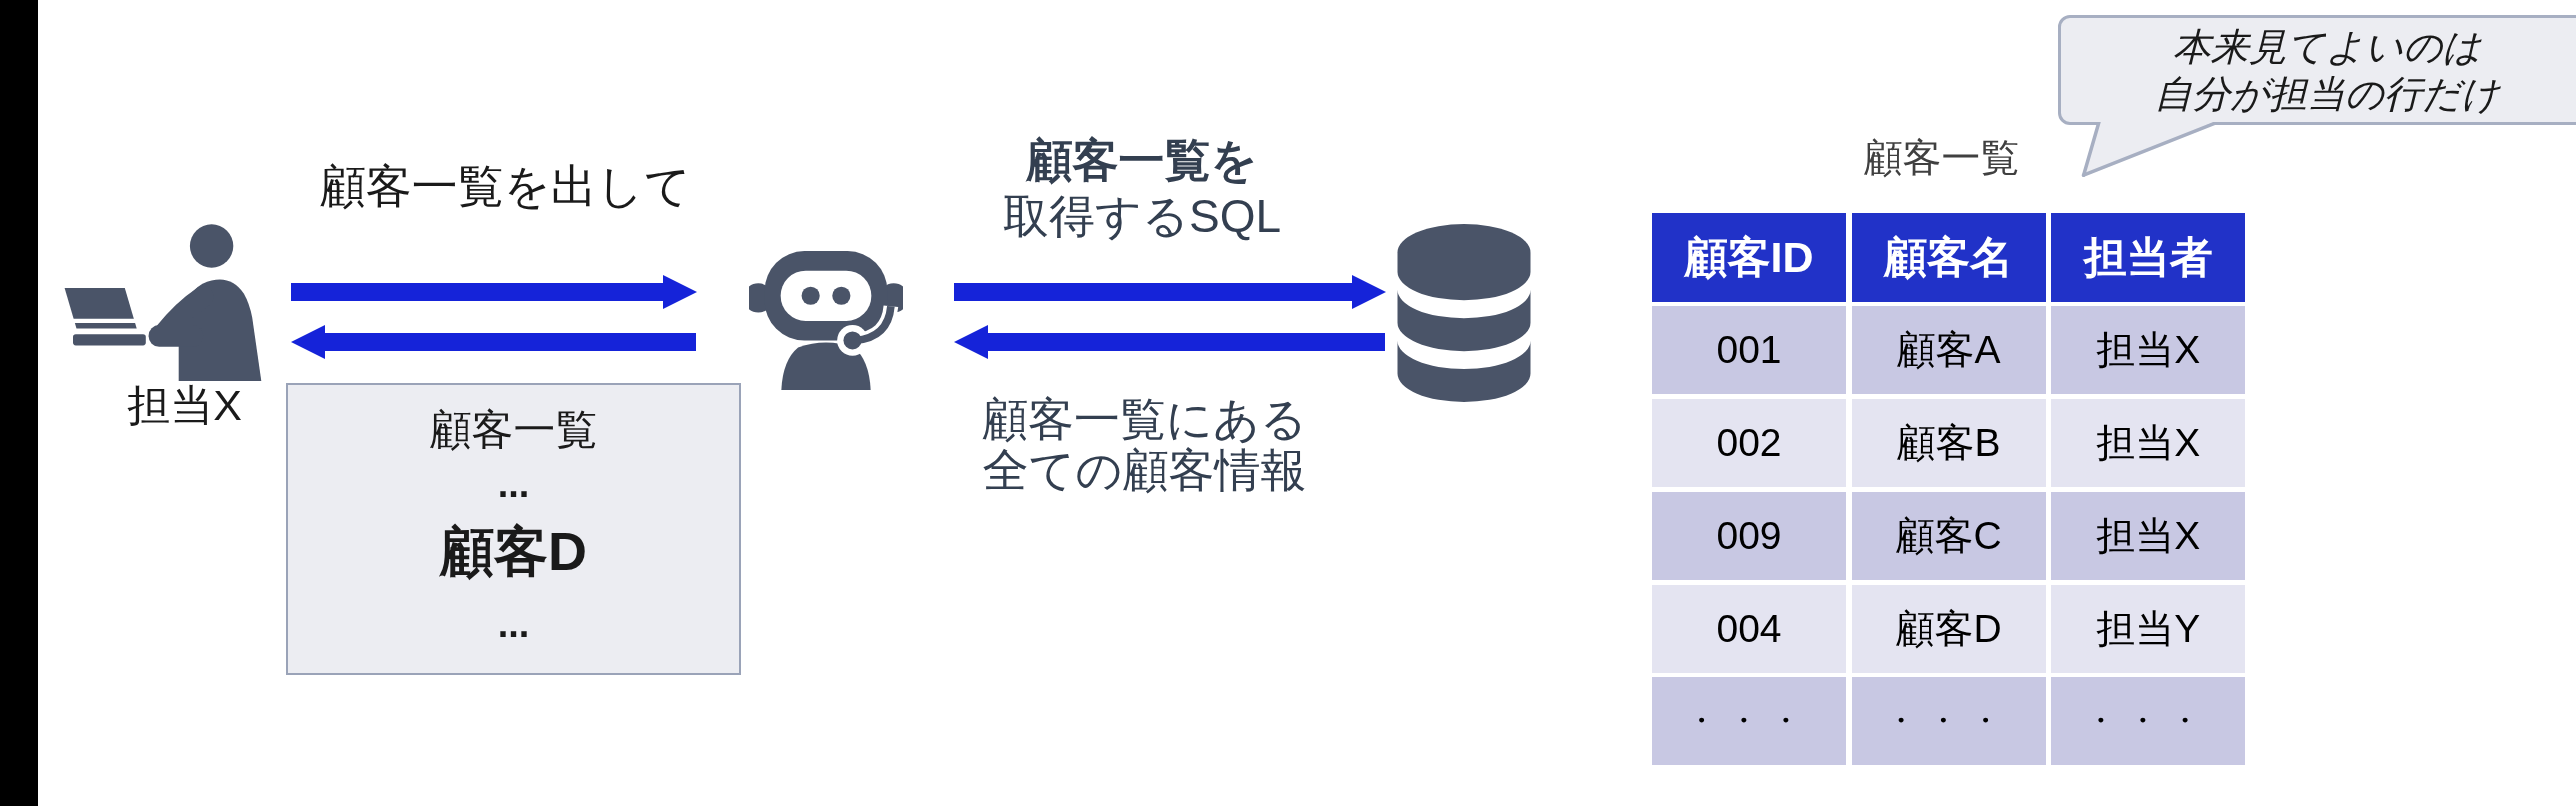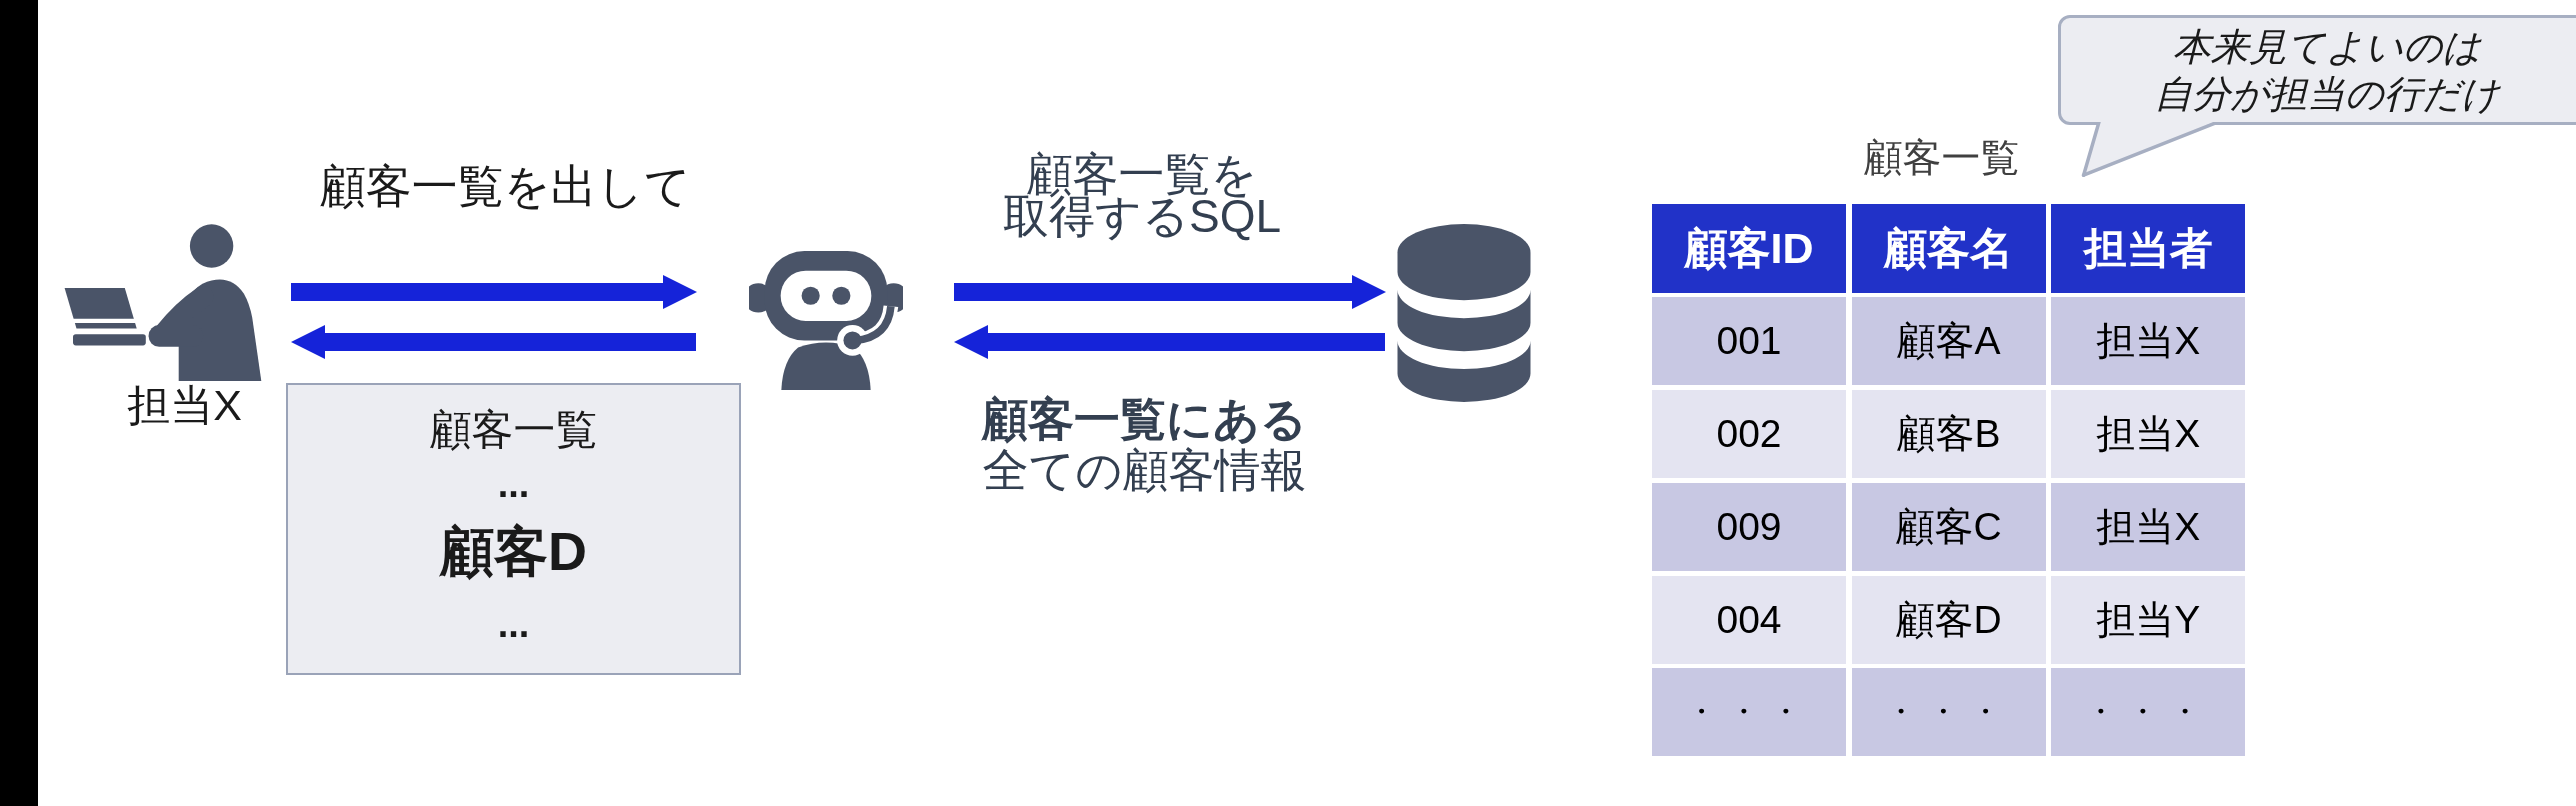--- a/index.html
+++ b/index.html
@@ -5,41 +5,41 @@
   html,body{margin:0;padding:0;background:#fff;}
   #stage{position:relative;width:2576px;height:807px;background:#fff;overflow:hidden;
          font-family:"Liberation Sans","DejaVu Sans",sans-serif;}
   .abs{position:absolute;}
   #left-bar{left:0;top:0;width:38px;height:807px;background:#000;}
   .icon{color:var(--c-icon,#4A5468);}
   .lbl{color:var(--c-text-dark,#1A1A1A);text-align:right;}
   #user-label{left:67px;top:377px;width:175px;font-size:43px;}
   #msg-user-bot{left:293px;top:156px;width:398px;font-size:46px;}
   .slate-msg{color:var(--c-text-slate,#333F50);text-align:center;font-size:46px;line-height:52px;}
-  #msg-bot-db-1{left:936px;top:148px;width:412px;}
+  #msg-bot-db-1{left:936px;top:134px;width:412px;font-weight:bold;}
   #msg-bot-db-2{left:936px;top:190px;width:412px;}
-  #msg-db-bot-1{left:935px;top:393px;width:419px;font-weight:bold;}
+  #msg-db-bot-1{left:935px;top:393px;width:419px;}
   #msg-db-bot-2{left:935px;top:444px;width:419px;}
   
   .arrow{position:absolute;height:35px;}
   .shaft{position:absolute;top:8.4px;height:18px;background:var(--c-arrow,#1523D9);}
   .head{position:absolute;top:0;width:0;height:0;border-top:17.5px solid transparent;border-bottom:17.5px solid transparent;}
   .head-r{border-left:34px solid var(--c-arrow,#1523D9);}
   .head-l{border-right:34px solid var(--c-arrow,#1523D9);}
   
   #result-box{left:286px;top:383px;width:455px;height:292px;box-sizing:border-box;
       background:var(--c-panel-bg,#ECEDF2);border:2.8px solid var(--c-panel-border,#9AA3B8);}
   #result-box .t{position:absolute;width:100%;text-align:center;color:var(--c-text-dark,#1A1A1A);}
   #rb-title{top:17px;font-size:42px;}
   #rb-dots-top{top:78px;font-size:38px;font-weight:bold;}
   #rb-hl{top:131px;font-size:54px;font-weight:bold;}
   #rb-dots-bot{top:218px;font-size:38px;font-weight:bold;}
   
   #table-title{left:1823px;top:131px;width:237px;font-size:39px;color:var(--c-text-gray,#404040);text-align:center;}
-  #customer-table{left:1652px;top:204px;display:grid;
+  #customer-table{left:1652px;top:213px;display:grid;
       grid-template-columns:194px 194px 194px;grid-auto-rows:88px;
       column-gap:5.6px;row-gap:4.9px;}
   #customer-table .hc{height:89px;background:var(--c-table-header-bg,#2132C8);color:#fff;
       font-weight:bold;font-size:43px;line-height:89px;text-align:center;}
   #customer-table .dc{font-size:39px;line-height:88px;text-align:center;color:#000000;}
   .r-odd{background:var(--c-row-odd,#C8C8E3);}
   .r-even{background:var(--c-row-even,#E4E4F1);}
   .dots{font-size:31px !important;letter-spacing:11.2px;}
   
   #callout{left:2058px;top:15.4px;width:538px;height:110px;box-sizing:border-box;

